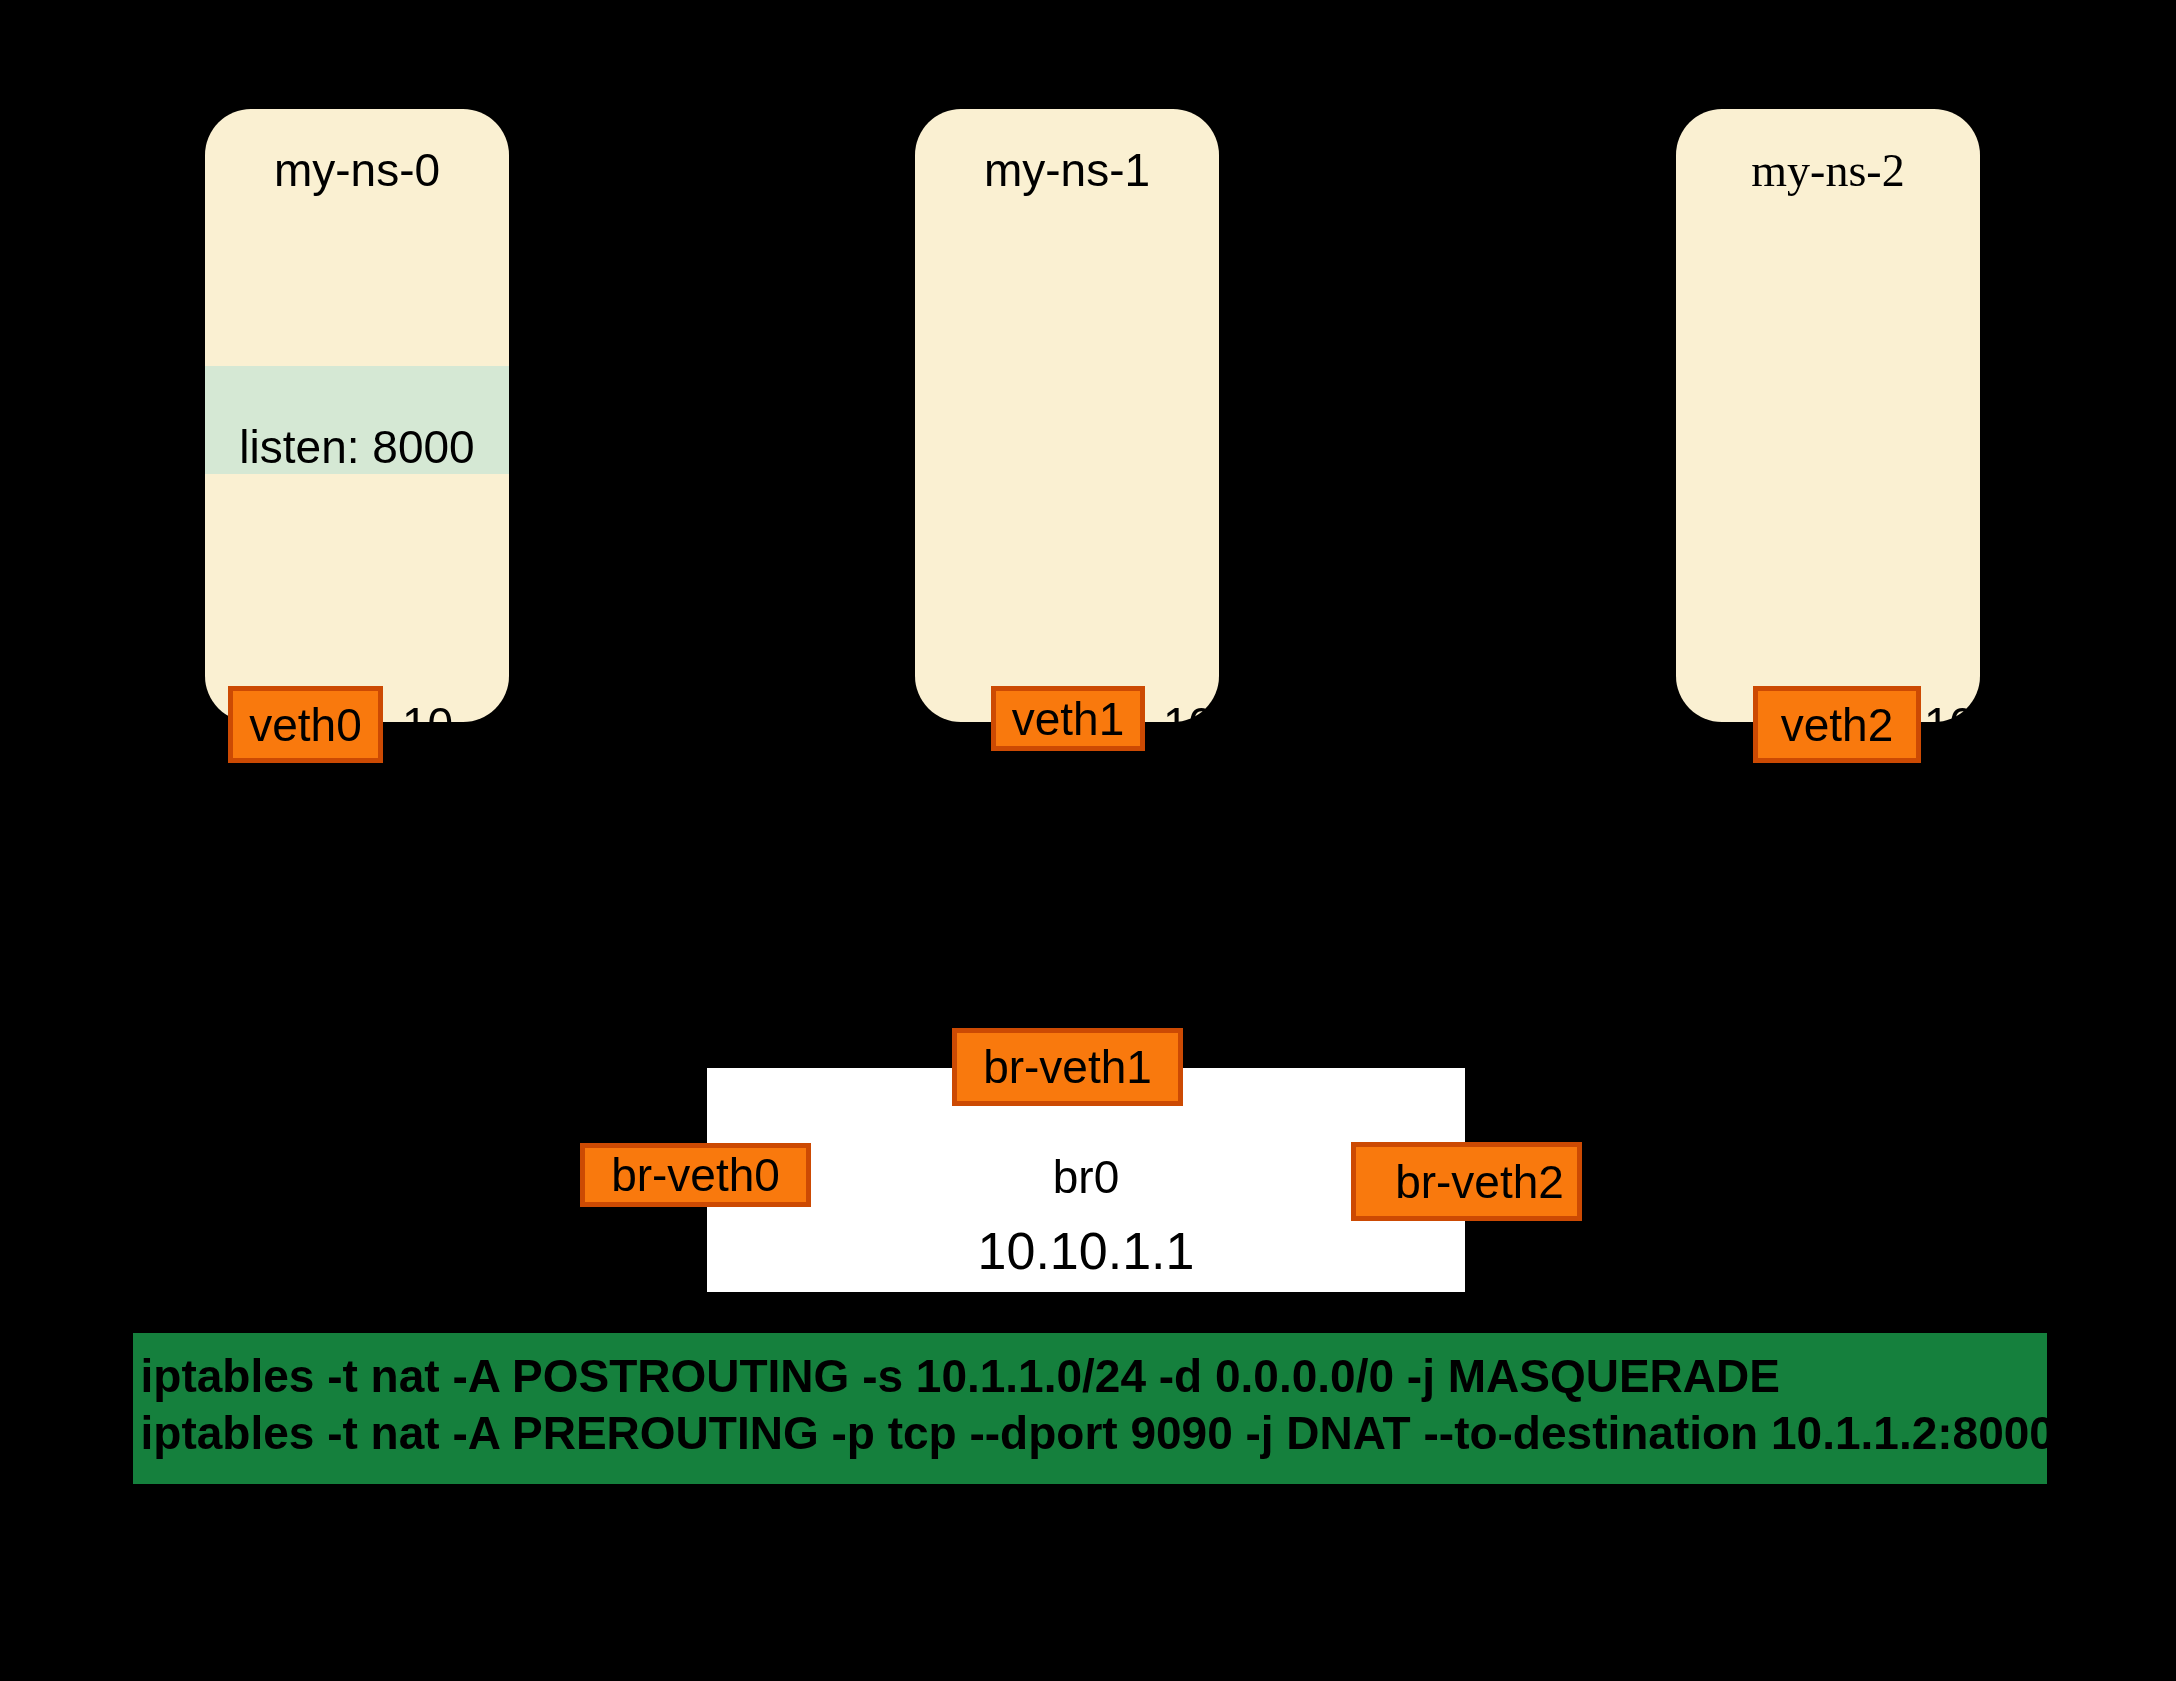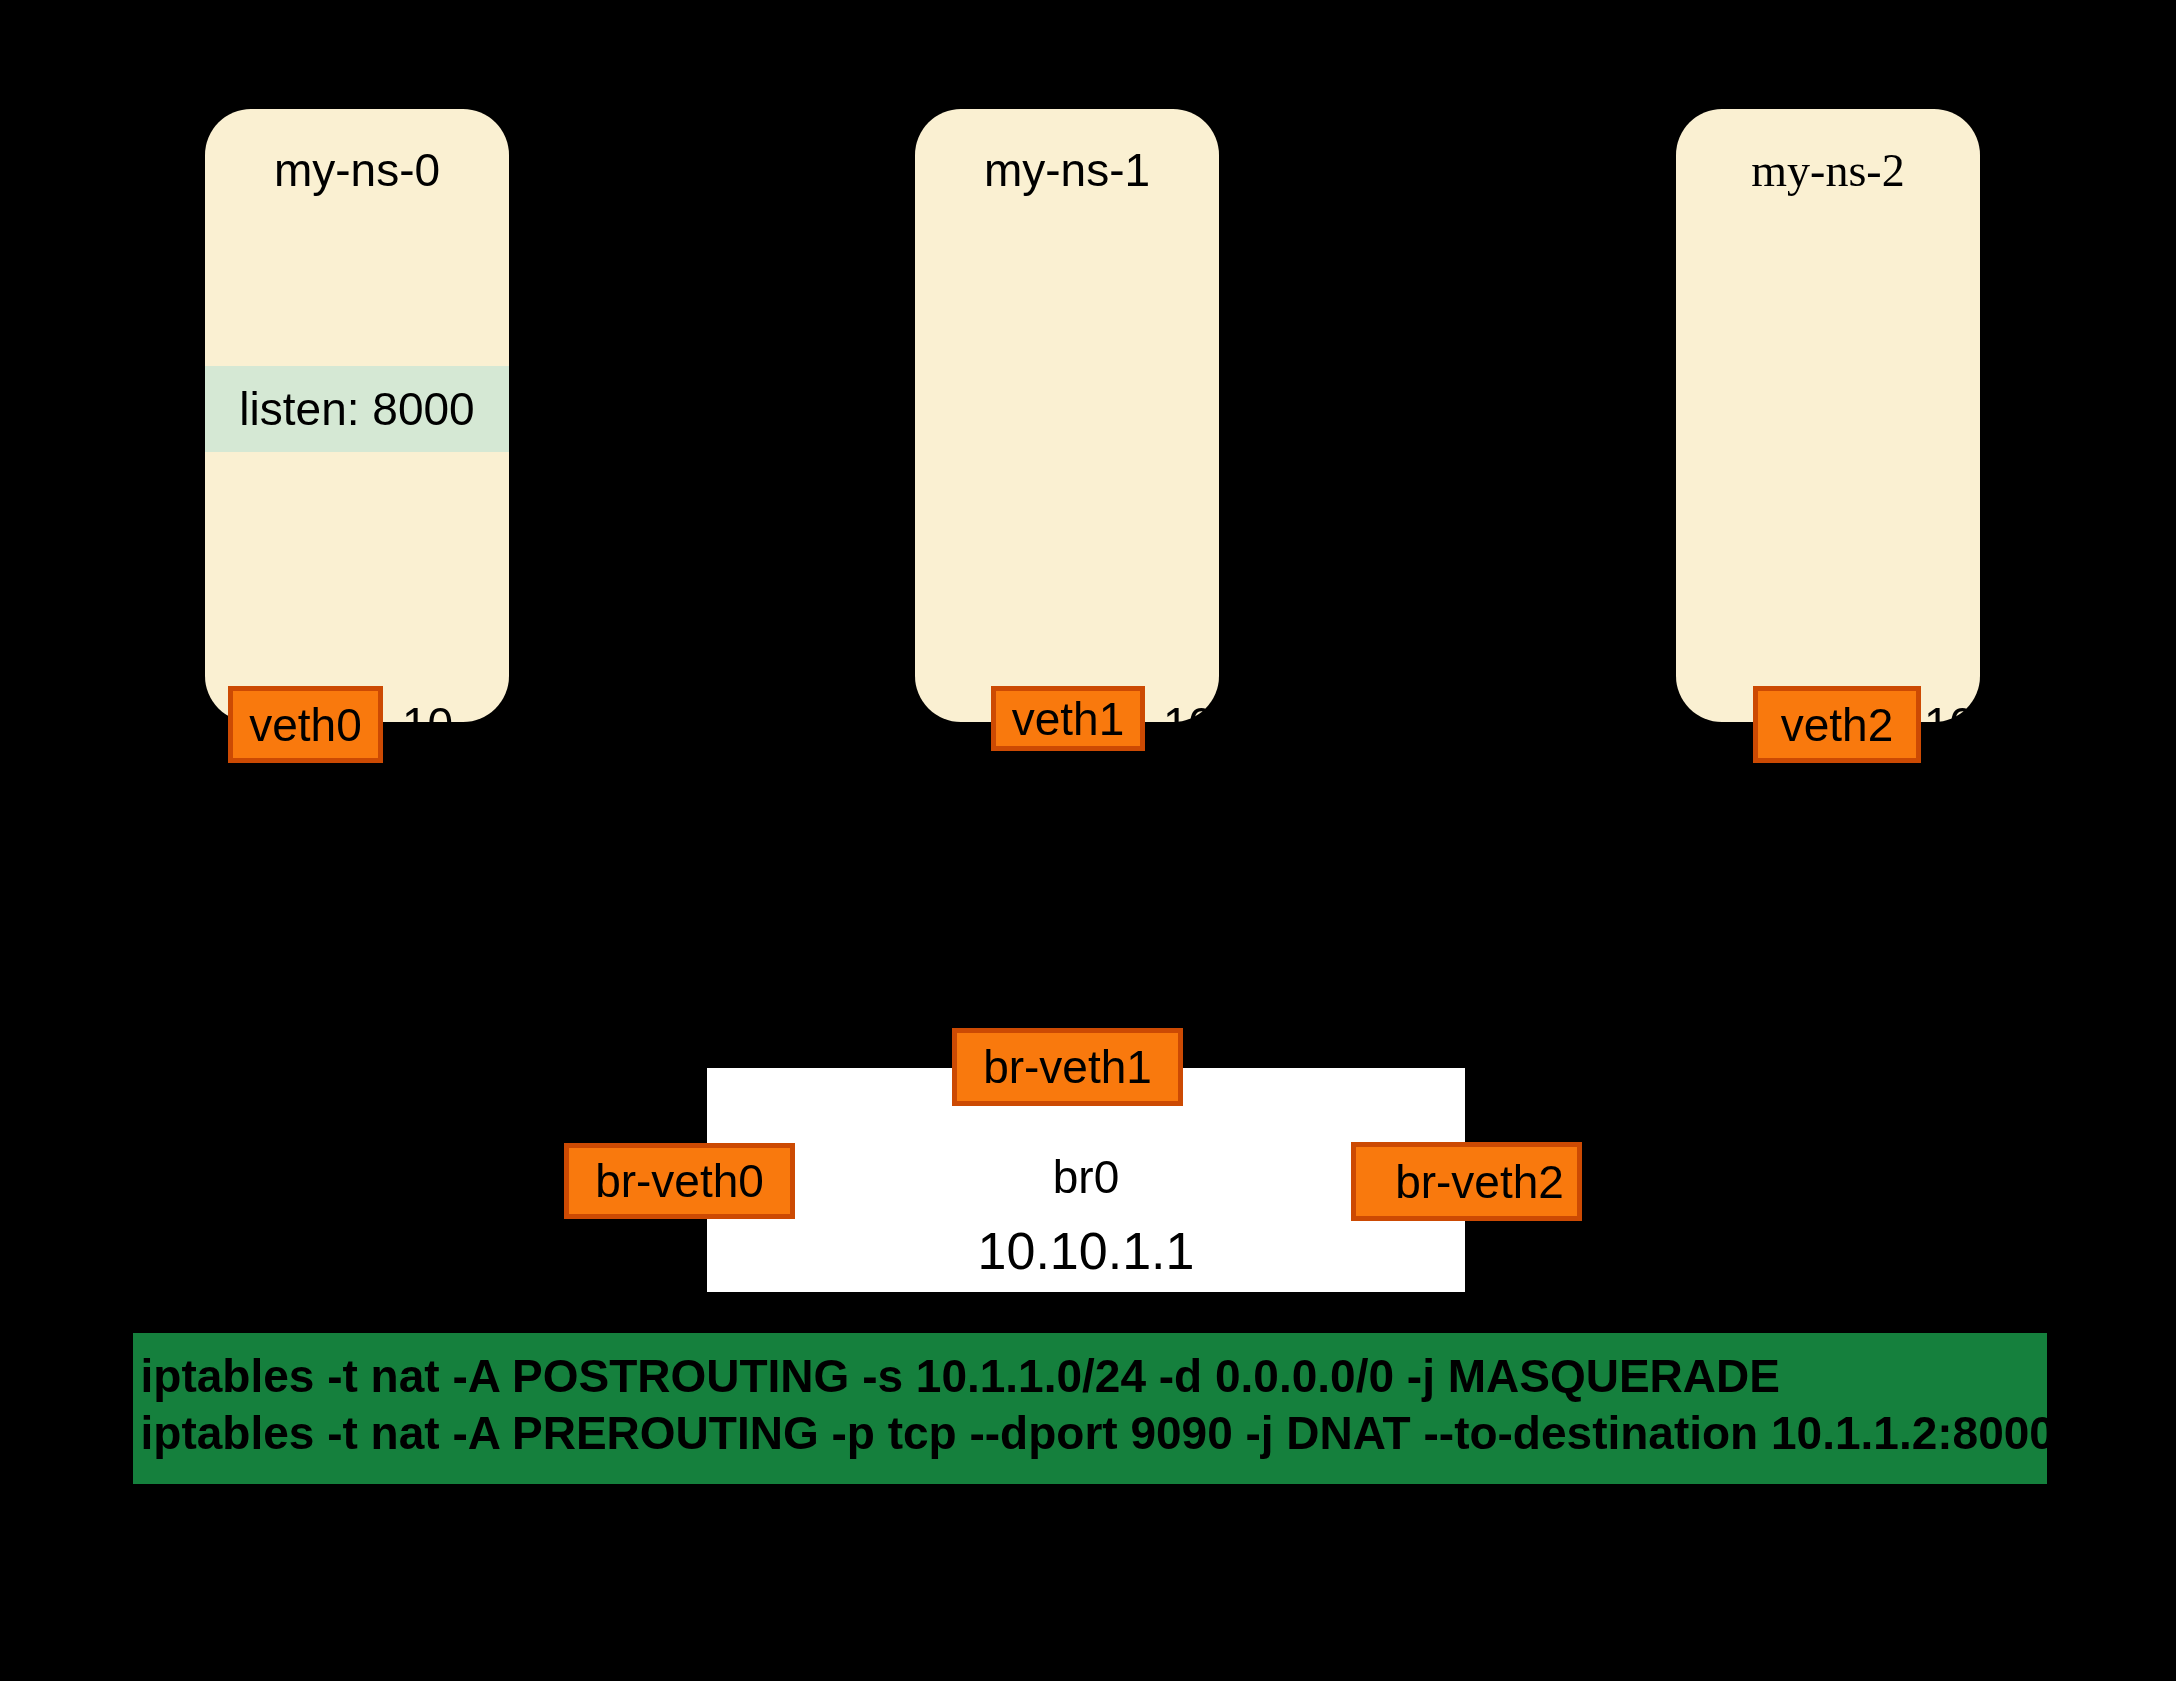--- a/index.html
+++ b/index.html
@@ -31,24 +31,24 @@
     width: 100%;
     text-align: center;
     font-size: 46px;
     line-height: 53px;
   }
   .listen-band {
     position: absolute;
     top: 257px;
     left: 0;
     width: 100%;
-    height: 86px;
+    height: 108px;
     background: #D5E8D4;
     display: flex;
-    align-items: center;
+    align-items: flex-end;
     justify-content: center;
     font-size: 46px;
   }
   .port {
     position: absolute;
     background: #F9790D;
     border: 5.7px solid #CC4A03;
     box-sizing: border-box;
     display: flex;
     align-items: center;
@@ -136,21 +136,21 @@
   <div class="ip-frag" style="left:1924px; top:698px;">10</div>
 
   <div class="port" style="left:228px; top:686px; width:155px; height:77px;">veth0</div>
   <div class="port" style="left:991px; top:686px; width:154px; height:65px;">veth1</div>
   <div class="port" style="left:1753px; top:686px; width:168px; height:77px;">veth2</div>
 
   <div class="bridge-box"></div>
   <div class="bridge-name">br0</div>
   <div class="bridge-ip">10.10.1.1</div>
 
-  <div class="port" style="left:564px; top:1143px; width:231px; height:76px;">br-veth0</div>
+  <div class="port" style="left:580px; top:1143px; width:231px; height:64px;">br-veth0</div>
   <div class="port" style="left:952px; top:1028px; width:231px; height:78px;">br-veth1</div>
   <div class="port" style="left:1351px; top:1142px; width:231px; height:79px;padding-left:26px;">br-veth2</div>
 
   <div class="rules-box">
     <div class="rule-line">iptables -t nat -A POSTROUTING -s 10.1.1.0/24 -d 0.0.0.0/0 -j MASQUERADE</div>
     <div class="rule-line">iptables -t nat -A PREROUTING -p tcp --dport 9090 -j DNAT --to-destination 10.1.1.2:8000</div>
   </div>
 
 </div>
 

